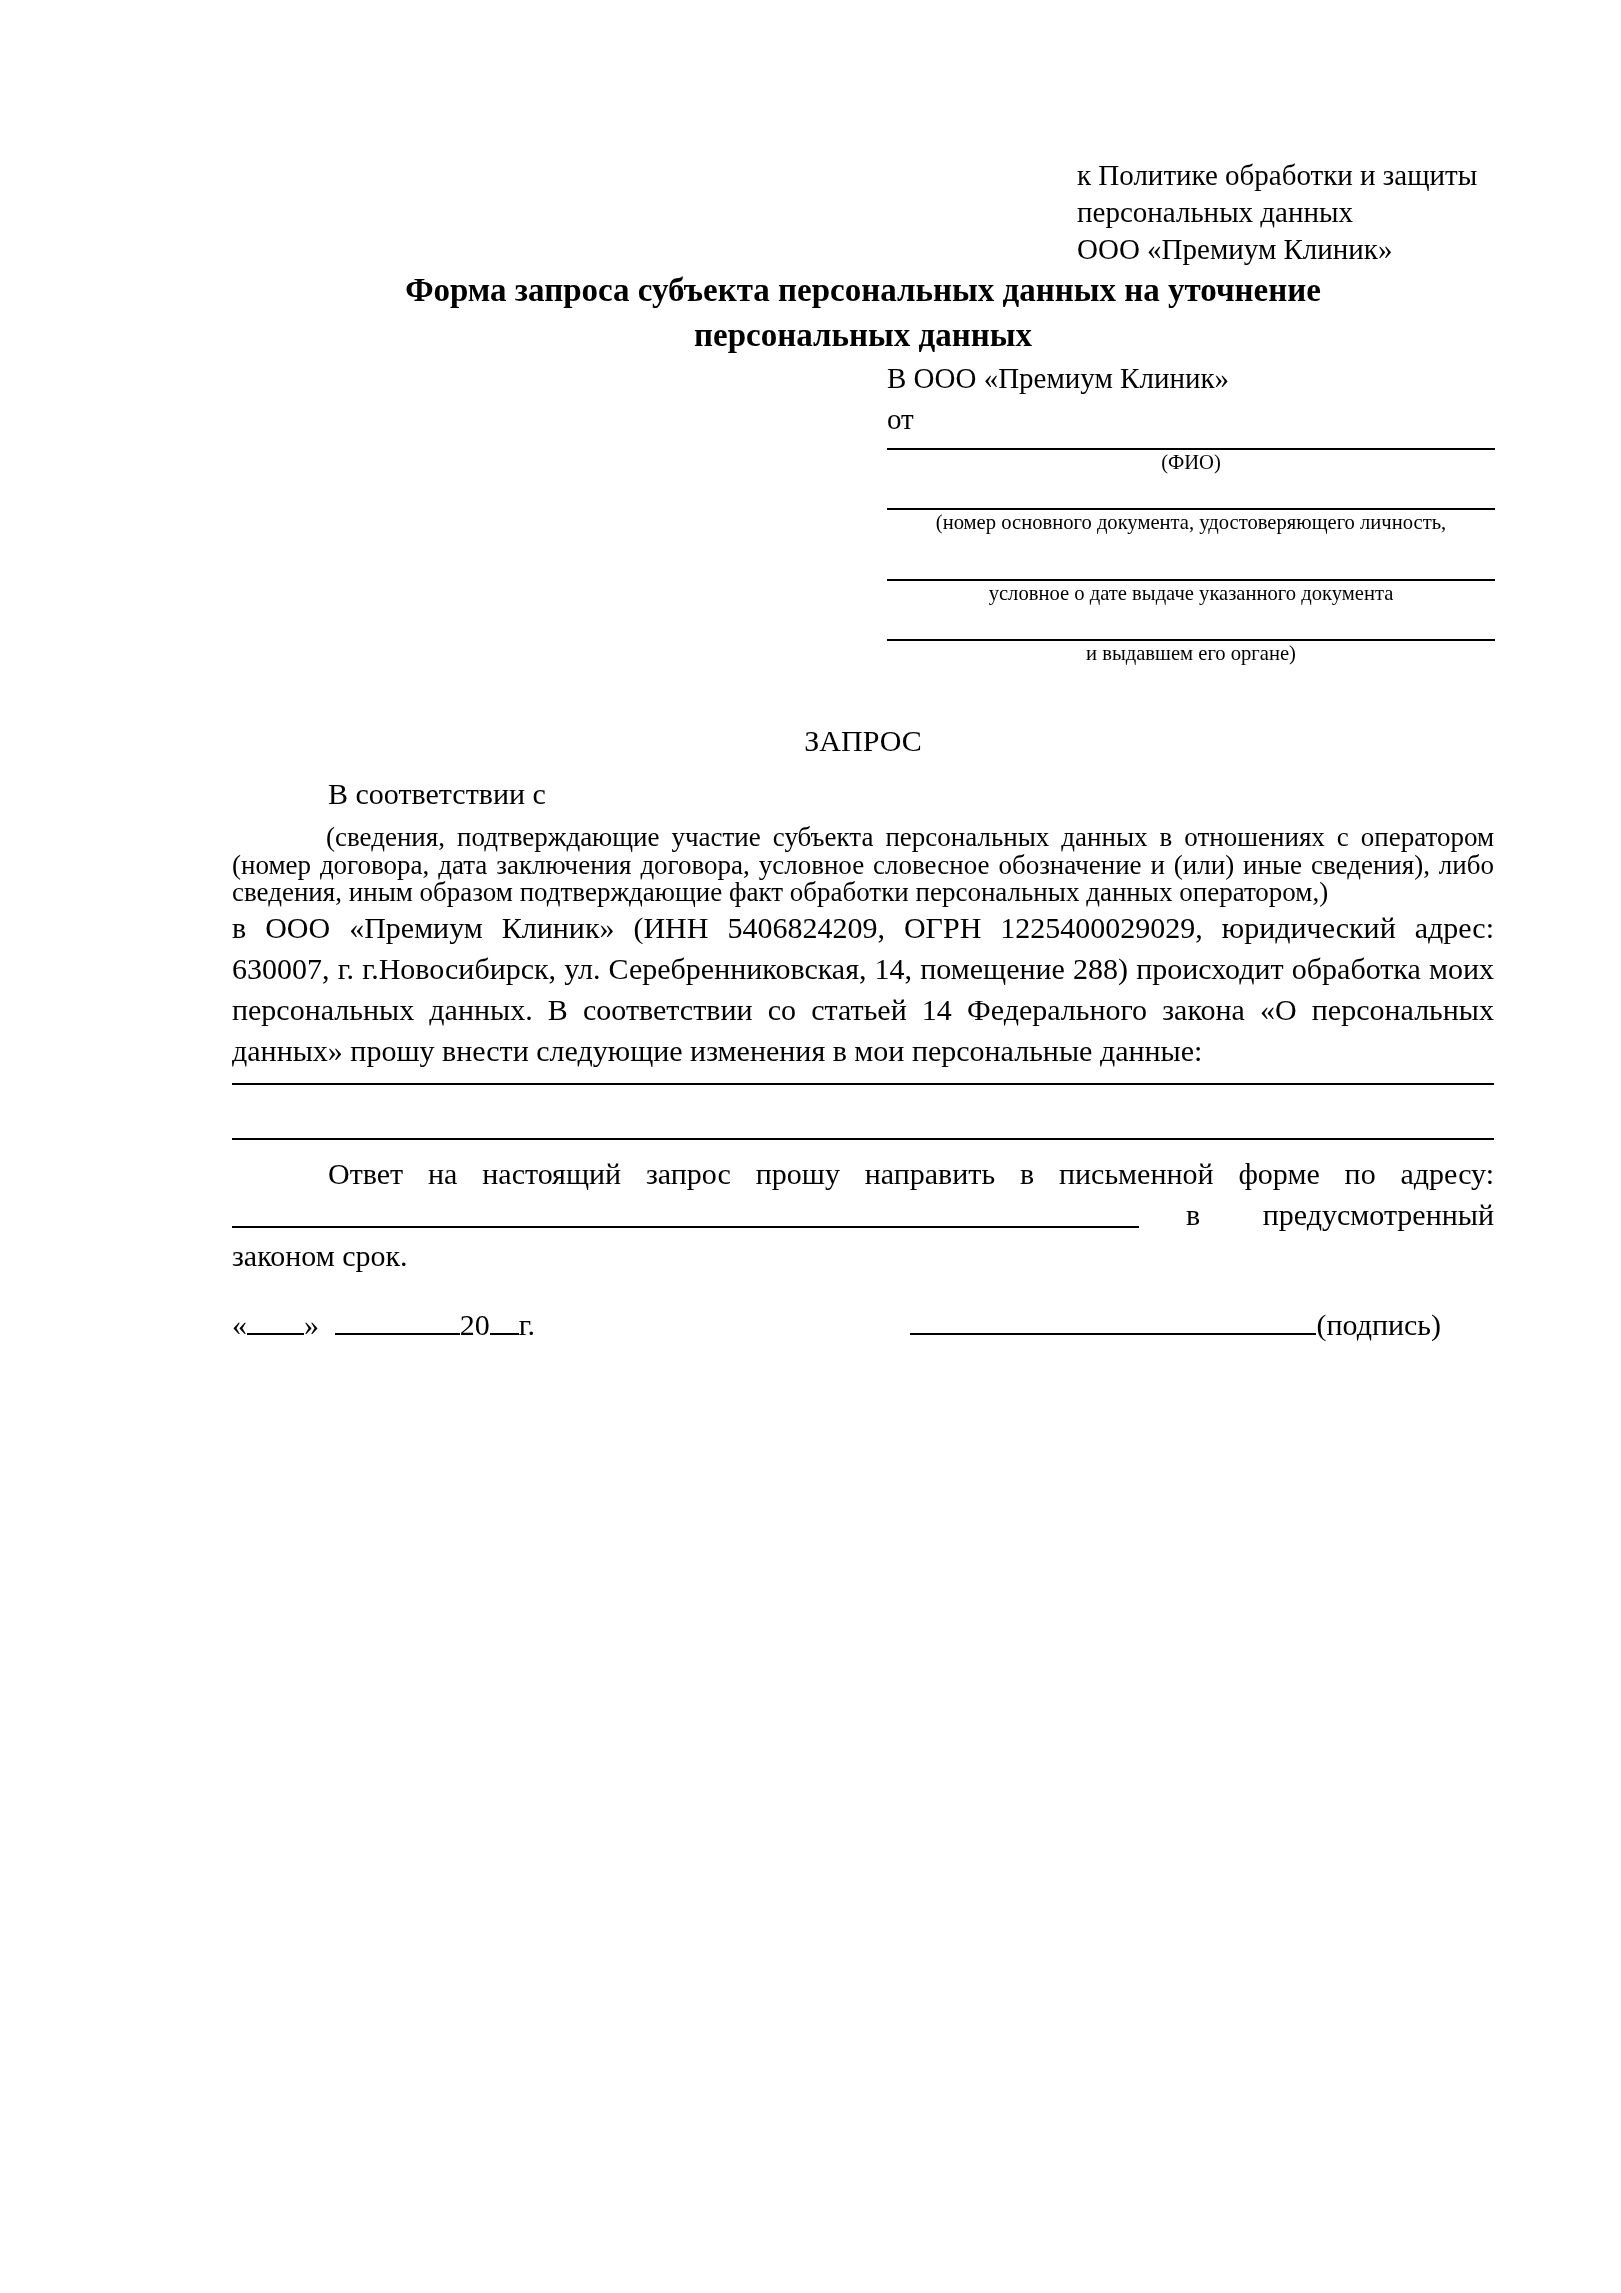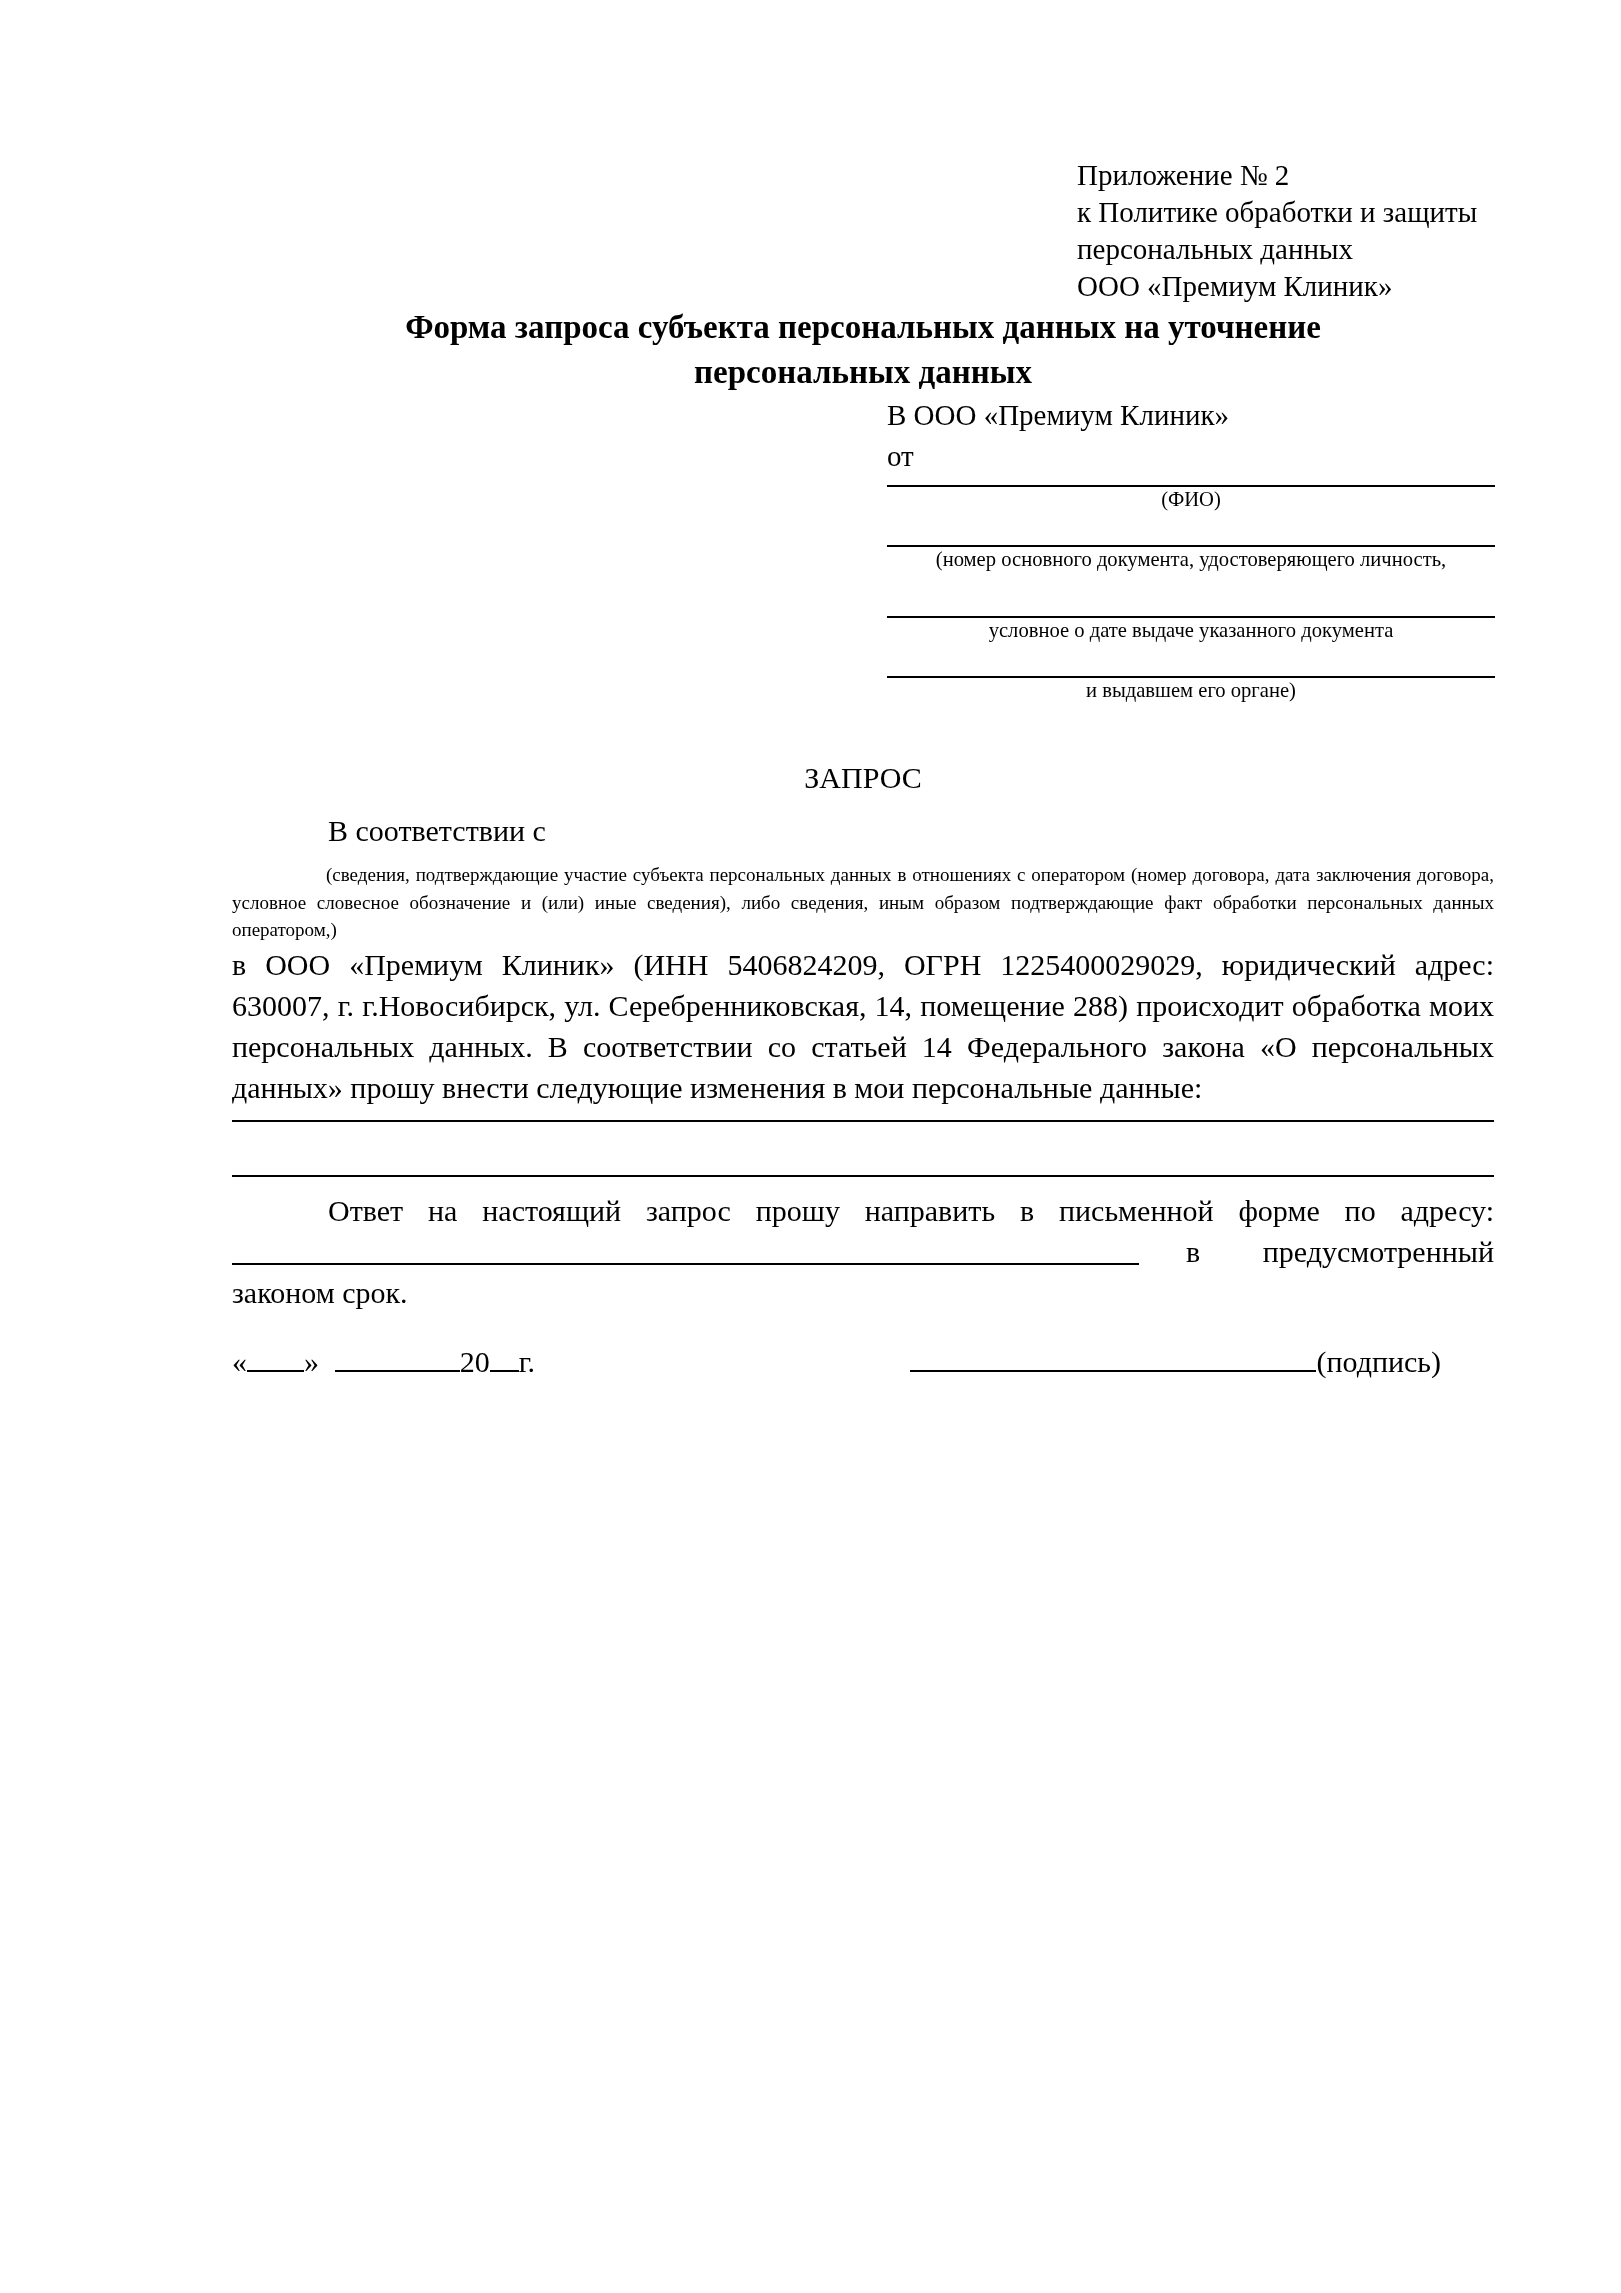--- a/index.html
+++ b/index.html
@@ -67,21 +67,21 @@
   .accordance .prefix{padding-left:96px;white-space:nowrap;}
   .accordance .flexline{
     flex:1;
     border-bottom:2px solid #000;
     align-self:flex-end;
     margin-bottom:6.9px;
     margin-left:9.8px;
   }
   .smallprint{
     margin-top:2px;
-    font-size:19px;
+    font-size:27px;
     line-height:27.4px;
     text-align:justify;
     text-indent:94px;
   }
   .bodytext{
     font-size:30px;
     line-height:41px;
     text-align:justify;
   }
   .fill{border-bottom:2px solid #000;height:0;}
@@ -128,21 +128,20 @@
   .sig-group{margin-left:auto;margin-right:53px;white-space:nowrap;}
   .b-sig{width:406px;}
 </style>
 </head>
 <body>
 
 <div class="page">
   <div class="content">
 
     <div class="appendix">
-      <div>Приложение № 2</div>
       <div>к Политике обработки и защиты</div>
       <div>персональных данных</div>
       <div>ООО «Премиум Клиник»</div>
     </div>
 
     <div class="title">
       <div>Форма запроса субъекта персональных данных на уточнение</div>
       <div>персональных данных</div>
     </div>
 

